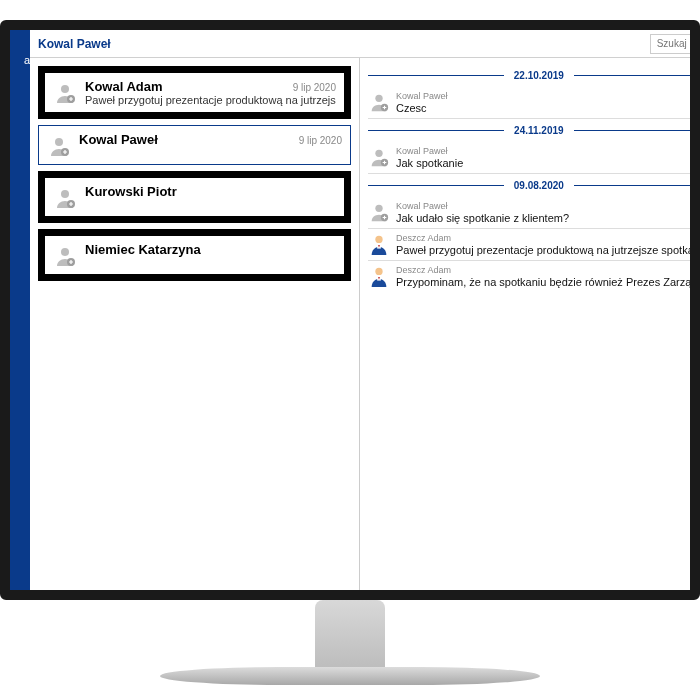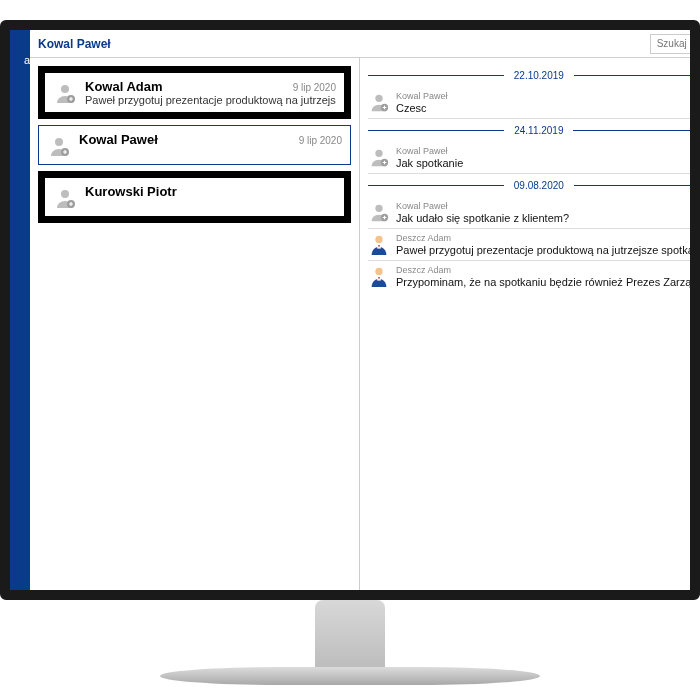--- a/index.html
+++ b/index.html
@@ -21,21 +21,21 @@
     .contact-item.selected { border: 1px solid #0a3a8a; }
     .contact-icon { width: 24px; height: 24px; flex-shrink: 0; margin-right: 8px; margin-top: 2px; }
     .contact-body { flex: 1; min-width: 0; }
     .contact-top { display: flex; align-items: baseline; }
     .contact-name { font-weight: 700; font-size: 13px; color: #000; }
     .contact-date { margin-left: auto; font-size: 10px; color: #888; }
     .contact-preview { font-size: 11px; color: #333; white-space: nowrap; overflow: hidden; text-overflow: ellipsis; }
     .right-pane { flex: 1; padding: 6px 8px; overflow: hidden; }
     .date-divider { display: flex; align-items: center; margin: 6px 0; }
     .date-divider::before, .date-divider::after { content: ""; flex: 1; border-top: 1px solid #0a3a8a; }
-    .date-divider span { padding: 0 10px; color: #0a3a8a; font-size: 10px; font-weight: 400; }
+    .date-divider span { padding: 0 10px; color: #0a3a8a; font-size: 10px; font-weight: 700; }
     .msg { display: flex; align-items: flex-start; padding: 4px 0; border-bottom: 1px solid #ddd; }
     .msg:last-child { border-bottom: none; }
     .msg-icon { width: 22px; height: 22px; flex-shrink: 0; margin-right: 6px; }
     .msg-body { flex: 1; min-width: 0; }
     .msg-author { font-size: 9px; color: #888; margin-bottom: 1px; }
     .msg-text { font-size: 11px; color: #111; white-space: nowrap; overflow: hidden; text-overflow: ellipsis; }
     .person-gray { fill: #bdbdbd; }
     .avatar-blue { fill: #1a4a9a; }
     .avatar-face { fill: #f4c38b; }
   </style>
@@ -87,20 +87,35 @@
             <div class="contact-item">
               <svg viewBox="0 0 24 24" class="contact-icon">
                 <circle cx="12" cy="8" r="4" class="person-gray"></circle>
                 <path d="M4 22c0-4 3.5-7 8-7s8 3 8 7" class="person-gray"></path>
                 <circle cx="18" cy="18" r="4" fill="#9e9e9e"></circle>
                 <path d="M16 18h4M18 16v4" stroke="#fff" stroke-width="1.2"></path>
               </svg>
               <div class="contact-body">
                 <div class="contact-top">
                   <span class="contact-name">Kurowski Piotr</span>
+                  <span class="contact-date"></span>
+                </div>
+                <div class="contact-preview"></div>
+              </div>
+            </div>
+            <div class="contact-item">
+              <svg viewBox="0 0 24 24" class="contact-icon">
+                <circle cx="12" cy="8" r="4" class="person-gray"></circle>
+                <path d="M4 22c0-4 3.5-7 8-7s8 3 8 7" class="person-gray"></path>
+                <circle cx="18" cy="18" r="4" fill="#9e9e9e"></circle>
+                <path d="M16 18h4M18 16v4" stroke="#fff" stroke-width="1.2"></path>
+              </svg>
+              <div class="contact-body">
+                <div class="contact-top">
+                  <span class="contact-name">Niemiec Katarzyna</span>
                   <span class="contact-date"></span>
                 </div>
                 <div class="contact-preview"></div>
               </div>
             </div>
           </div>
         <div class="right-pane" id="conversation">
             <div class="date-divider">
               <span>22.10.2019</span>
             </div>

